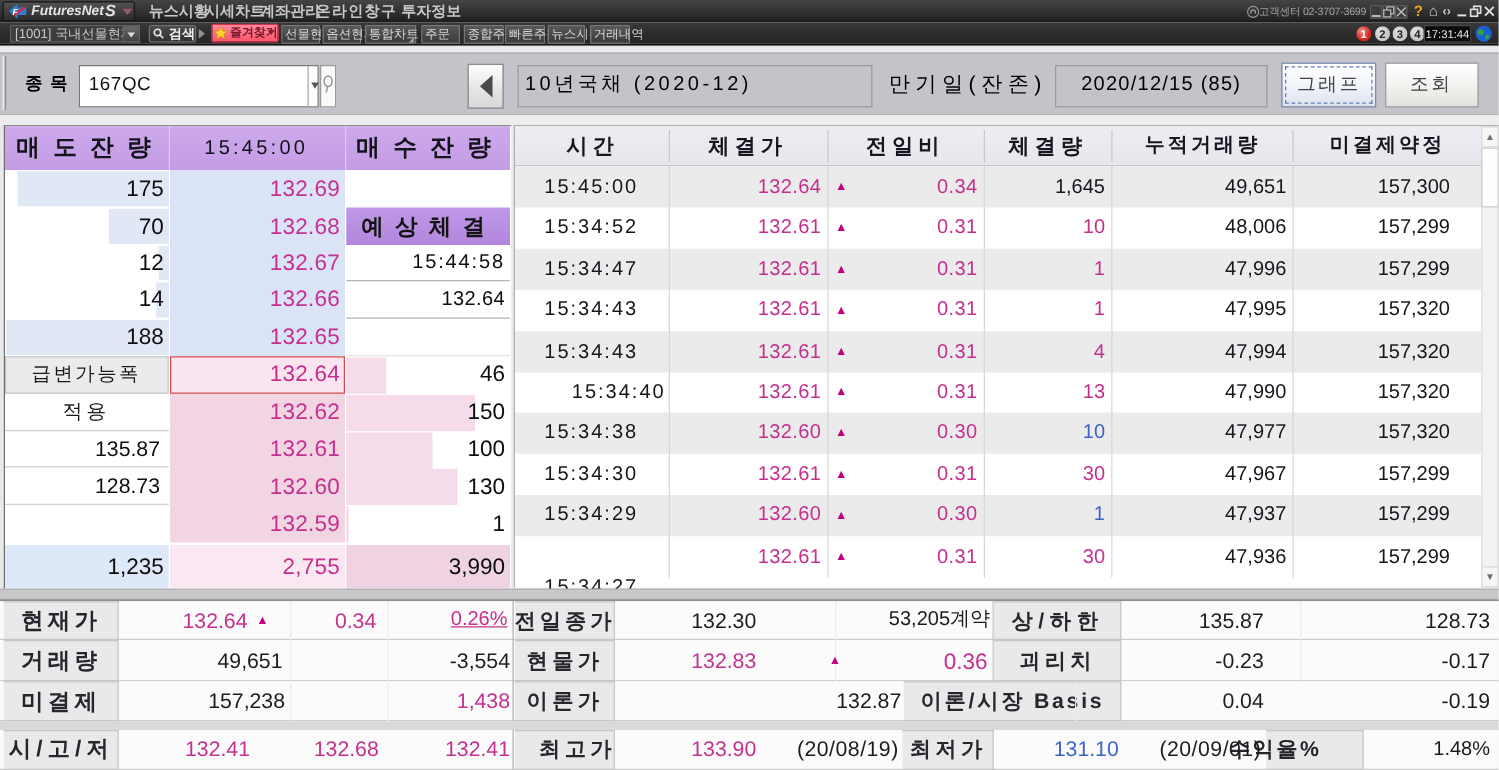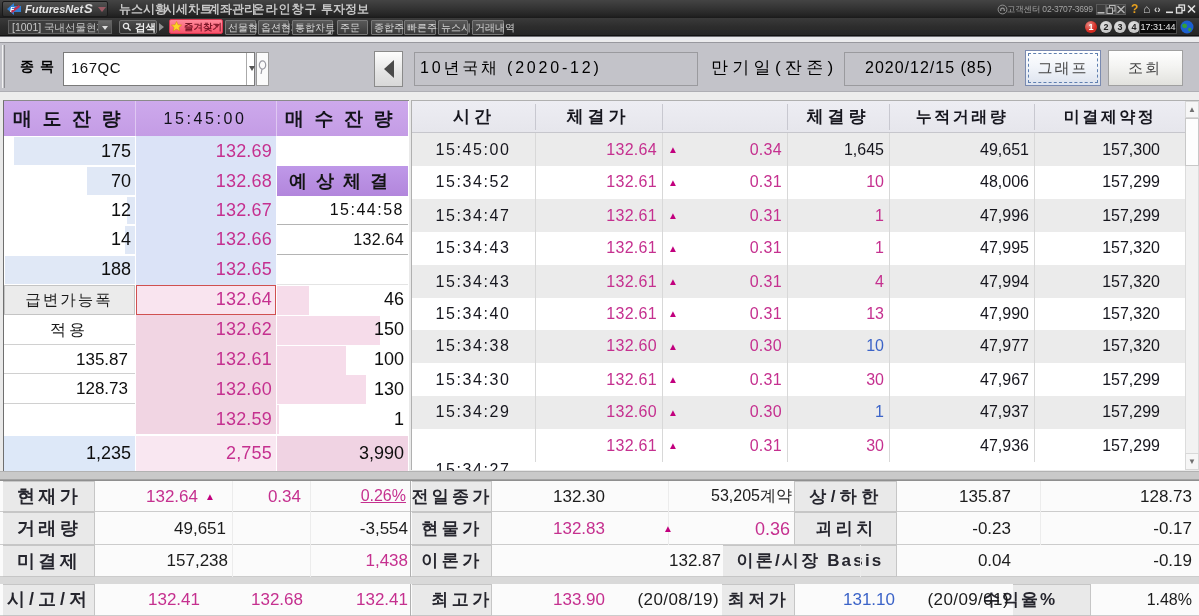--- a/index.html
+++ b/index.html
@@ -186,20 +186,21 @@
 <div style="position:absolute;left:4px;top:436px;width:131px;height:35px;background:#dde8f8;"></div>
 <div style="position:absolute;left:136px;top:436px;width:140px;height:35px;background:#f9e7f1;"></div>
 <div style="position:absolute;left:277px;top:436px;width:131px;height:35px;background:#f0d3e3;"></div>
 <div style="position:absolute;left:-19px;top:440px;width:150px;text-align:right;font-size:18px;color:#0e0e0e;line-height:27px;">1,235</div>
 <div style="position:absolute;left:122px;top:440px;width:150px;text-align:right;font-size:18px;color:#c5308f;line-height:27px;letter-spacing:0.2px;">2,755</div>
 <div style="position:absolute;left:254px;top:440px;width:150px;text-align:right;font-size:18px;color:#0e0e0e;line-height:27px;">3,990</div>
 <div style="position:absolute;left:411px;top:100px;width:788px;height:370px;background:#fff;border:1px solid #b0b0b0;border-bottom:0;"></div>
 <div style="position:absolute;left:412px;top:101px;width:773px;height:32px;background:linear-gradient(180deg,#ededf3,#e6e6ec);border-bottom:1px solid #c6c6cc;"></div>
 <div style="position:absolute;left:364px;top:104px;width:220px;text-align:center;font-size:17px;color:#16161e;line-height:26px;letter-spacing:4px;font-weight:bold;">시간</div>
 <div style="position:absolute;left:488px;top:104px;width:220px;text-align:center;font-size:17px;color:#16161e;line-height:26px;letter-spacing:4px;font-weight:bold;">체결가</div>
+<div style="position:absolute;left:614px;top:104px;width:220px;text-align:center;font-size:17px;color:#16161e;line-height:26px;letter-spacing:4px;font-weight:bold;">전일비</div>
 <div style="position:absolute;left:728px;top:104px;width:220px;text-align:center;font-size:17px;color:#16161e;line-height:26px;letter-spacing:4px;font-weight:bold;">체결량</div>
 <div style="position:absolute;left:852px;top:105px;width:220px;text-align:center;font-size:16px;color:#16161e;line-height:24px;letter-spacing:2.5px;font-weight:bold;">누적거래량</div>
 <div style="position:absolute;left:1000px;top:105px;width:220px;text-align:center;font-size:16px;color:#16161e;line-height:24px;letter-spacing:2.5px;font-weight:bold;">미결제약정</div>
 <div style="position:absolute;left:535px;top:104px;width:1px;height:26px;background:#c8c8d0;"></div>
 <div style="position:absolute;left:662px;top:104px;width:1px;height:26px;background:#c8c8d0;"></div>
 <div style="position:absolute;left:787px;top:104px;width:1px;height:26px;background:#c8c8d0;"></div>
 <div style="position:absolute;left:889px;top:104px;width:1px;height:26px;background:#c8c8d0;"></div>
 <div style="position:absolute;left:1034px;top:104px;width:1px;height:26px;background:#c8c8d0;"></div>
 <div style="position:absolute;left:412px;top:133px;width:773px;height:33px;background:#ebebeb;"></div>
 <div style="position:absolute;left:363px;top:138px;width:220px;text-align:center;font-size:16px;color:#16161e;line-height:24px;letter-spacing:1.6px;">15:45:00</div>
@@ -232,21 +233,21 @@
 <div style="position:absolute;left:879px;top:236px;width:150px;text-align:right;font-size:16px;color:#16161e;line-height:24px;">47,995</div>
 <div style="position:absolute;left:1010px;top:236px;width:150px;text-align:right;font-size:16px;color:#16161e;line-height:24px;">157,320</div>
 <div style="position:absolute;left:412px;top:265px;width:773px;height:33px;background:#ebebeb;"></div>
 <div style="position:absolute;left:363px;top:270px;width:220px;text-align:center;font-size:16px;color:#16161e;line-height:24px;letter-spacing:1.6px;">15:34:43</div>
 <div style="position:absolute;left:507px;top:270px;width:150px;text-align:right;font-size:16px;color:#c5308f;line-height:24px;letter-spacing:0.3px;">132.61</div>
 <div style="position:absolute;left:668px;top:274px;font-size:10px;color:#c2007e;line-height:15px;white-space:nowrap;">▲</div>
 <div style="position:absolute;left:632px;top:270px;width:150px;text-align:right;font-size:16px;color:#c5308f;line-height:24px;letter-spacing:0.3px;">0.31</div>
 <div style="position:absolute;left:734px;top:270px;width:150px;text-align:right;font-size:16px;color:#c5308f;line-height:24px;">4</div>
 <div style="position:absolute;left:879px;top:270px;width:150px;text-align:right;font-size:16px;color:#16161e;line-height:24px;">47,994</div>
 <div style="position:absolute;left:1010px;top:270px;width:150px;text-align:right;font-size:16px;color:#16161e;line-height:24px;">157,320</div>
-<div style="position:absolute;left:363px;top:302px;width:220px;text-align:center;font-size:16px;color:#16161e;line-height:24px;letter-spacing:1.6px;">15:34:40</div>
+<div style="position:absolute;left:385px;top:302px;width:220px;text-align:center;font-size:16px;color:#16161e;line-height:24px;letter-spacing:1.6px;">15:34:40</div>
 <div style="position:absolute;left:507px;top:302px;width:150px;text-align:right;font-size:16px;color:#c5308f;line-height:24px;letter-spacing:0.3px;">132.61</div>
 <div style="position:absolute;left:668px;top:306px;font-size:10px;color:#c2007e;line-height:15px;white-space:nowrap;">▲</div>
 <div style="position:absolute;left:632px;top:302px;width:150px;text-align:right;font-size:16px;color:#c5308f;line-height:24px;letter-spacing:0.3px;">0.31</div>
 <div style="position:absolute;left:734px;top:302px;width:150px;text-align:right;font-size:16px;color:#c5308f;line-height:24px;">13</div>
 <div style="position:absolute;left:879px;top:302px;width:150px;text-align:right;font-size:16px;color:#16161e;line-height:24px;">47,990</div>
 <div style="position:absolute;left:1010px;top:302px;width:150px;text-align:right;font-size:16px;color:#16161e;line-height:24px;">157,320</div>
 <div style="position:absolute;left:412px;top:330px;width:773px;height:33px;background:#ebebeb;"></div>
 <div style="position:absolute;left:363px;top:334px;width:220px;text-align:center;font-size:16px;color:#16161e;line-height:24px;letter-spacing:1.6px;">15:34:38</div>
 <div style="position:absolute;left:507px;top:334px;width:150px;text-align:right;font-size:16px;color:#c5308f;line-height:24px;letter-spacing:0.3px;">132.60</div>
 <div style="position:absolute;left:668px;top:339px;font-size:10px;color:#c2007e;line-height:15px;white-space:nowrap;">▲</div>

